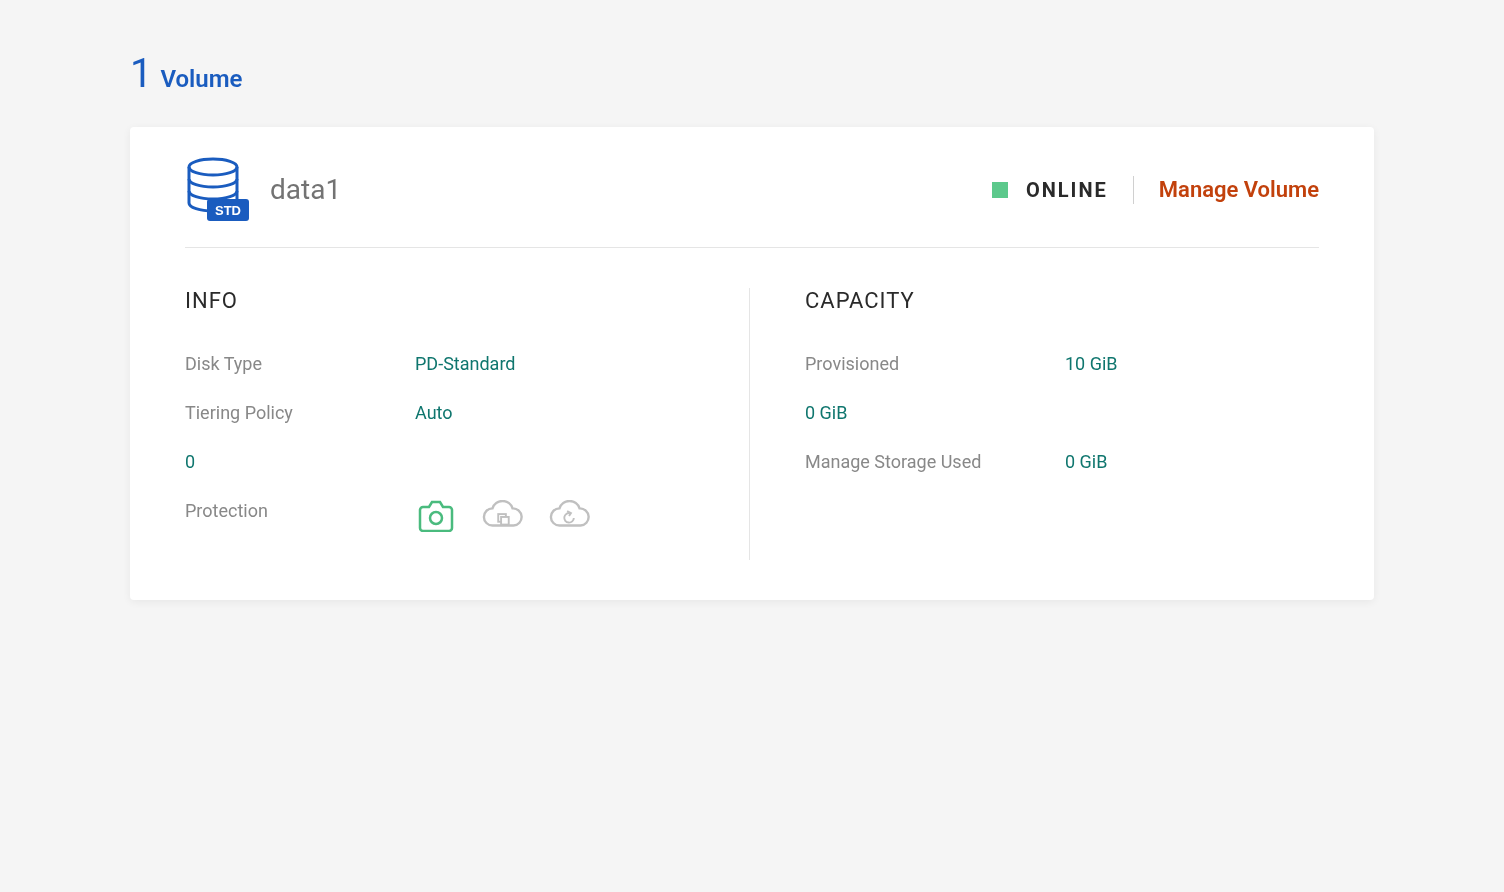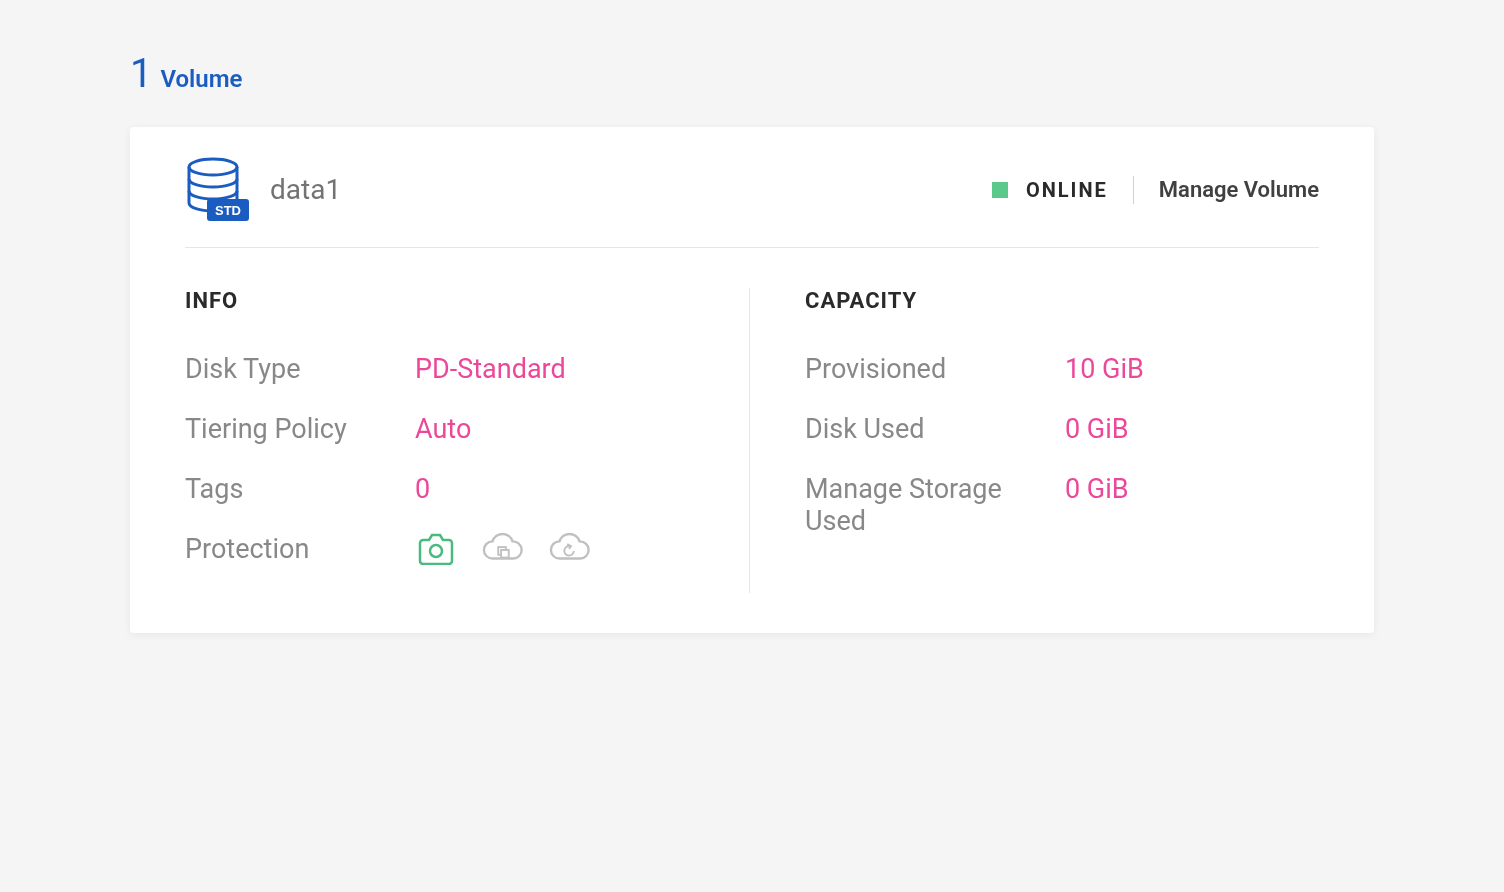--- a/index.html
+++ b/index.html
@@ -68,58 +68,58 @@
   font-weight: 700;
   letter-spacing: 2px;
   color: #2a2a2a;
 }
 .divider-v {
   width: 1px;
   height: 28px;
   background: #d0d0d0;
 }
 .manage-link {
-  color: #404040;
+  color: #c2410c;
   font-size: 22px;
   font-weight: 600;
   cursor: pointer;
 }
 .card-body {
   display: flex;
 }
 .col {
   flex: 1;
 }
 .col-left {
   padding-right: 50px;
   border-right: 1px solid #e5e5e5;
 }
 .col-right {
   padding-left: 55px;
 }
 .section-title {
   font-size: 22px;
-  font-weight: 700;
+  font-weight: 400;
   letter-spacing: 1px;
   color: #2a2a2a;
   margin-bottom: 40px;
 }
 .info-row {
   display: flex;
   align-items: flex-start;
   margin-bottom: 28px;
-  font-size: 27px;
+  font-size: 18px;
 }
 .info-label {
   color: #888;
   width: 230px;
   flex-shrink: 0;
 }
 .info-value {
-  color: #ec4899;
+  color: #0f766e;
 }
 .protection-icons {
   display: flex;
   gap: 25px;
   align-items: center;
 }
 .prot-icon {
   width: 42px;
   height: 32px;
   display: flex;
@@ -169,21 +169,20 @@
         <div class="info-value">PD-Standard</div>
       </div>
 
 
       <div class="info-row">
         <div class="info-label">Tiering Policy</div>
         <div class="info-value">Auto</div>
       </div>
 
       <div class="info-row">
-        <div class="info-label">Tags</div>
         <div class="info-value">0</div>
       </div>
 
       <div class="info-row">
         <div class="info-label">Protection</div>
         <div class="protection-icons">
           <div class="prot-icon">
             <svg width="42" height="32" viewBox="0 0 42 32">
               <path d="M 5 10 L 5 28 A 3 3 0 0 0 8 31 L 34 31 A 3 3 0 0 0 37 28 L 37 10 A 3 3 0 0 0 34 7 L 28 7 L 25 2 L 17 2 L 14 7 L 8 7 A 3 3 0 0 0 5 10 Z" fill="none" stroke="#4abb7e" stroke-width="2.5"></path>
               <circle cx="21" cy="18" r="6" fill="none" stroke="#4abb7e" stroke-width="2.5"></circle>
@@ -209,21 +208,20 @@
 
     <div class="col col-right">
       <div class="section-title">CAPACITY</div>
 
       <div class="info-row">
         <div class="info-label" style="width:260px">Provisioned</div>
         <div class="info-value">10 GiB</div>
       </div>
 
       <div class="info-row">
-        <div class="info-label" style="width:260px">Disk Used</div>
         <div class="info-value">0 GiB</div>
       </div>
 
       <div class="info-row">
         <div class="info-label" style="width:260px">Manage Storage Used</div>
         <div class="info-value">0 GiB</div>
       </div>
     </div>
   </div>
 </div>

